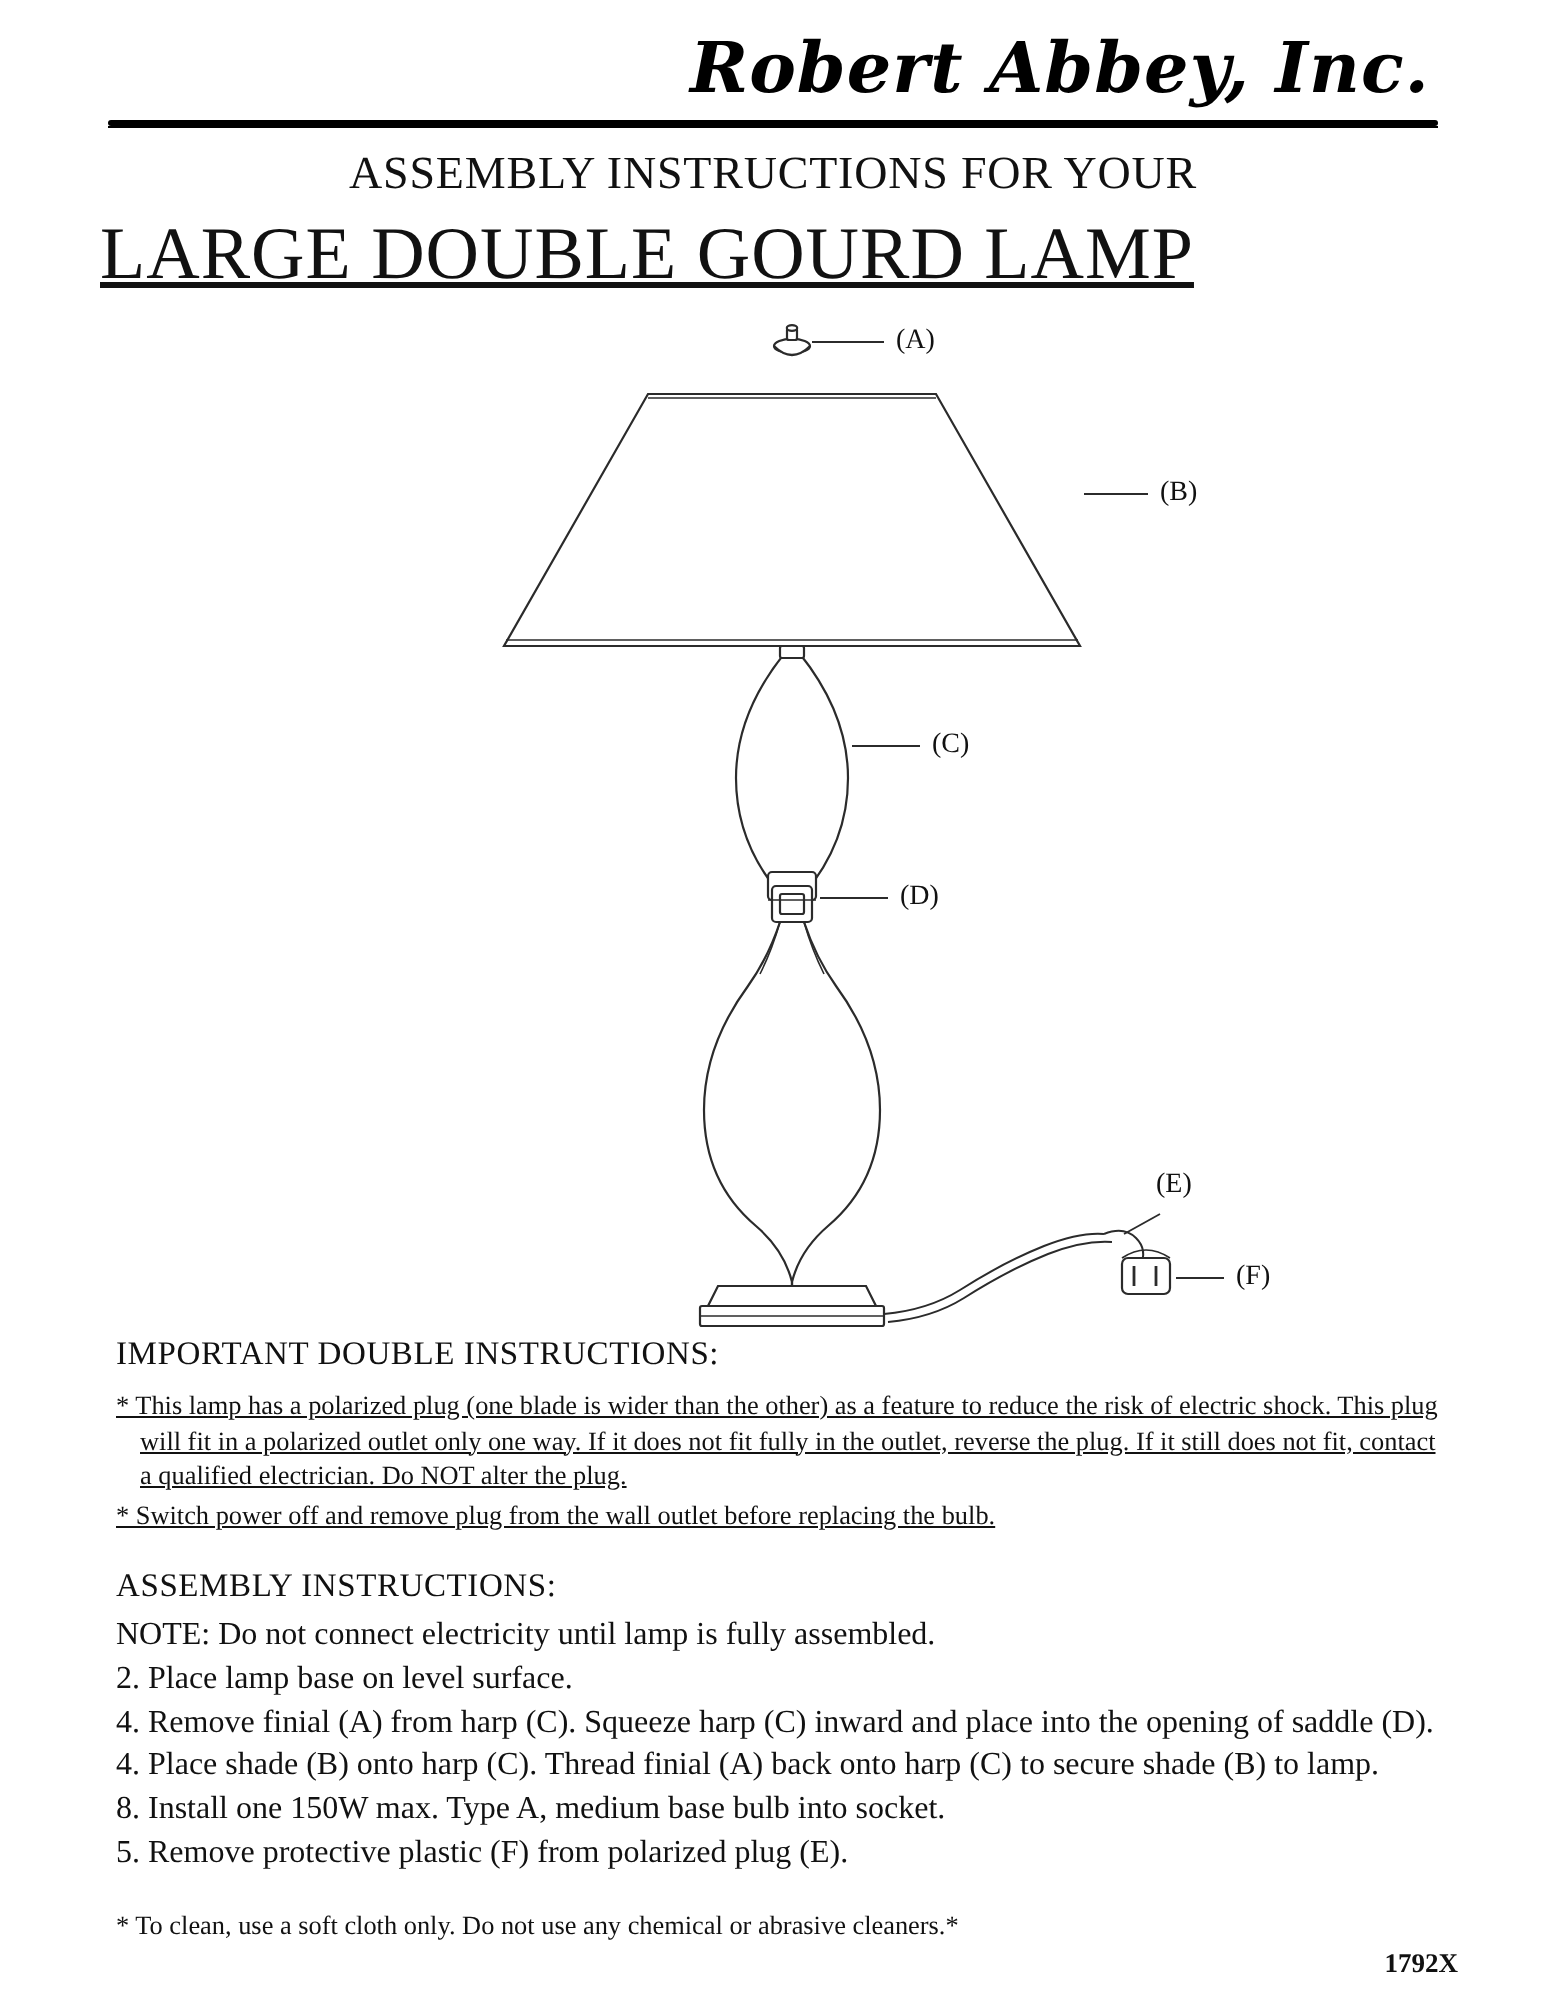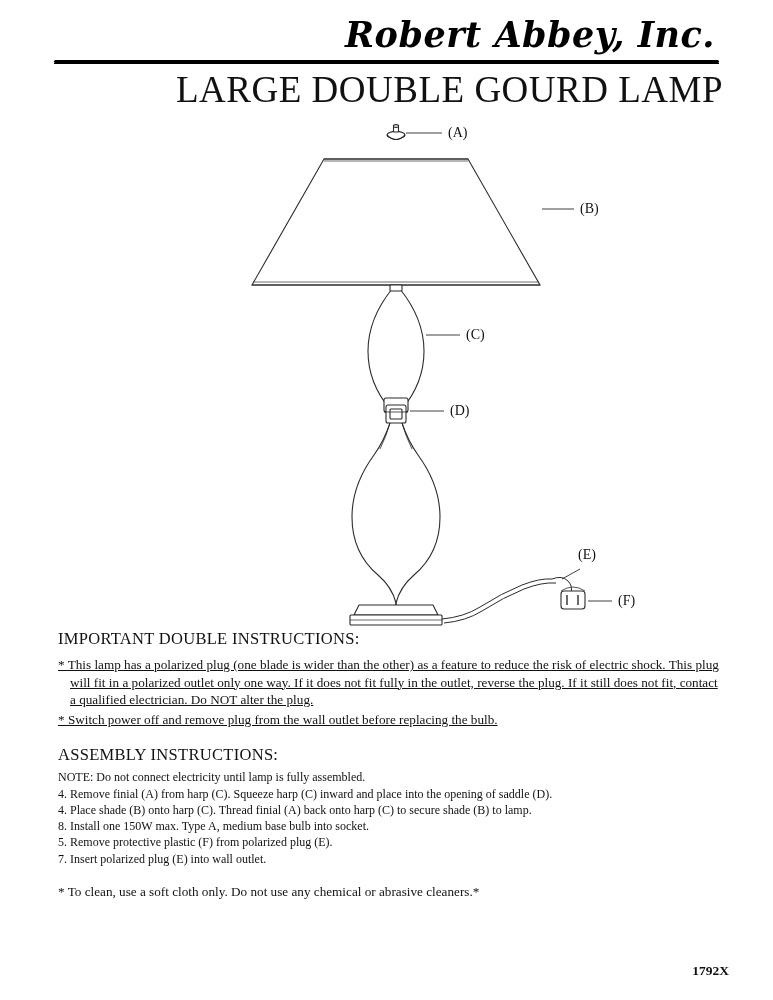--- a/index.html
+++ b/index.html
@@ -61,25 +61,26 @@
 
   
   .title-1 {
     text-align: center;
     font-size: 23px;
     letter-spacing: 0.4px;
     margin-top: 12px;
     font-family: "Liberation Serif", serif;
   }
   .title-2 {
-    text-align: right;
+    text-align: left;
     font-size: 37px;
     letter-spacing: 0.5px;
     margin-top: 6px;
     font-family: "Liberation Serif", serif;
+    text-decoration: underline;
   }
 
   
   .diagram {
     position: relative;
     width: 693px;
     height: 510px;
     margin: 6px auto 0 auto;
   }
   .diagram svg {
@@ -111,50 +112,51 @@
     padding-left: 12px;
     text-indent: -12px;
     text-decoration: underline;
   }
   .assembly-heading {
     font-size: 16.5px;
     letter-spacing: 0.3px;
     margin: 17px 0 4px 8px;
   }
   .assembly-list {
-    font-size: 12px;
+    font-size: 16px;
     line-height: 1.36;
     margin: 0 2px 0 8px;
   }
   .assembly-list p {
     margin: 0;
   }
   .clean-note {
     font-size: 13.2px;
     margin: 17px 0 0 8px;
   }
   .doc-code {
     position: absolute;
     right: 44px;
-    bottom: 21px;
+    bottom: 10px;
     font-size: 13.5px;
     font-weight: bold;
     font-family: "Liberation Serif", serif;
   }
 </style>
 </head>
 <body>
 
 <div class="page">
 
   <div class="brand-wrap">
     <div class="brand">Robert Abbey, Inc.</div>
     <div class="brand-rule"></div>
   </div>
 
+  <div class="title-1">ASSEMBLY INSTRUCTIONS FOR YOUR</div>
   <div class="title-2">LARGE DOUBLE GOURD LAMP</div>
 
   <div class="diagram">
     <svg width="693" height="510" viewBox="0 0 693 510" xmlns="http://www.w3.org/2000/svg">
       <g fill="none" stroke="#2b2b2b" stroke-width="1.1">
 
         <g>
           <ellipse cx="346" cy="18" rx="9" ry="3.6" fill="#ffffff"></ellipse>
           <path d="M337 18 q9 9 18 0" fill="#ffffff"></path>
           <rect x="343.5" y="9" width="5" height="6" rx="1" fill="#ffffff"></rect>
@@ -241,23 +243,23 @@
 
   <div class="section-heading">IMPORTANT DOUBLE INSTRUCTIONS:</div>
   <div class="safety-list">
     <p class="hang">* This lamp has a polarized plug (one blade is wider than the other) as a feature to reduce the risk of electric shock. This plug will fit in a polarized outlet only one way. If it does not fit fully in the outlet, reverse the plug. If it still does not fit, contact a qualified electrician. Do NOT alter the plug.</p>
     <p class="hang">* Switch power off and remove plug from the wall outlet before replacing the bulb.</p>
   </div>
 
   <div class="assembly-heading">ASSEMBLY INSTRUCTIONS:</div>
   <div class="assembly-list">
     <p>NOTE: Do not connect electricity until lamp is fully assembled.</p>
+    <p>2. Place lamp base on level surface.</p>
     <p>4. Remove finial (A) from harp (C). Squeeze harp (C) inward and place into the opening of saddle (D).</p>
     <p>4. Place shade (B) onto harp (C). Thread finial (A) back onto harp (C) to secure shade (B) to lamp.</p>
     <p>8. Install one 150W max. Type A, medium base bulb into socket.</p>
     <p>5. Remove protective plastic (F) from polarized plug (E).</p>
-    <p>7. Insert polarized plug (E) into wall outlet.</p>
   </div>
 
   <div class="clean-note">* To clean, use a soft cloth only.  Do not use any chemical or abrasive cleaners.*</div>
 
   <div class="doc-code">1792X</div>
 </div>
 
 </body></html>

